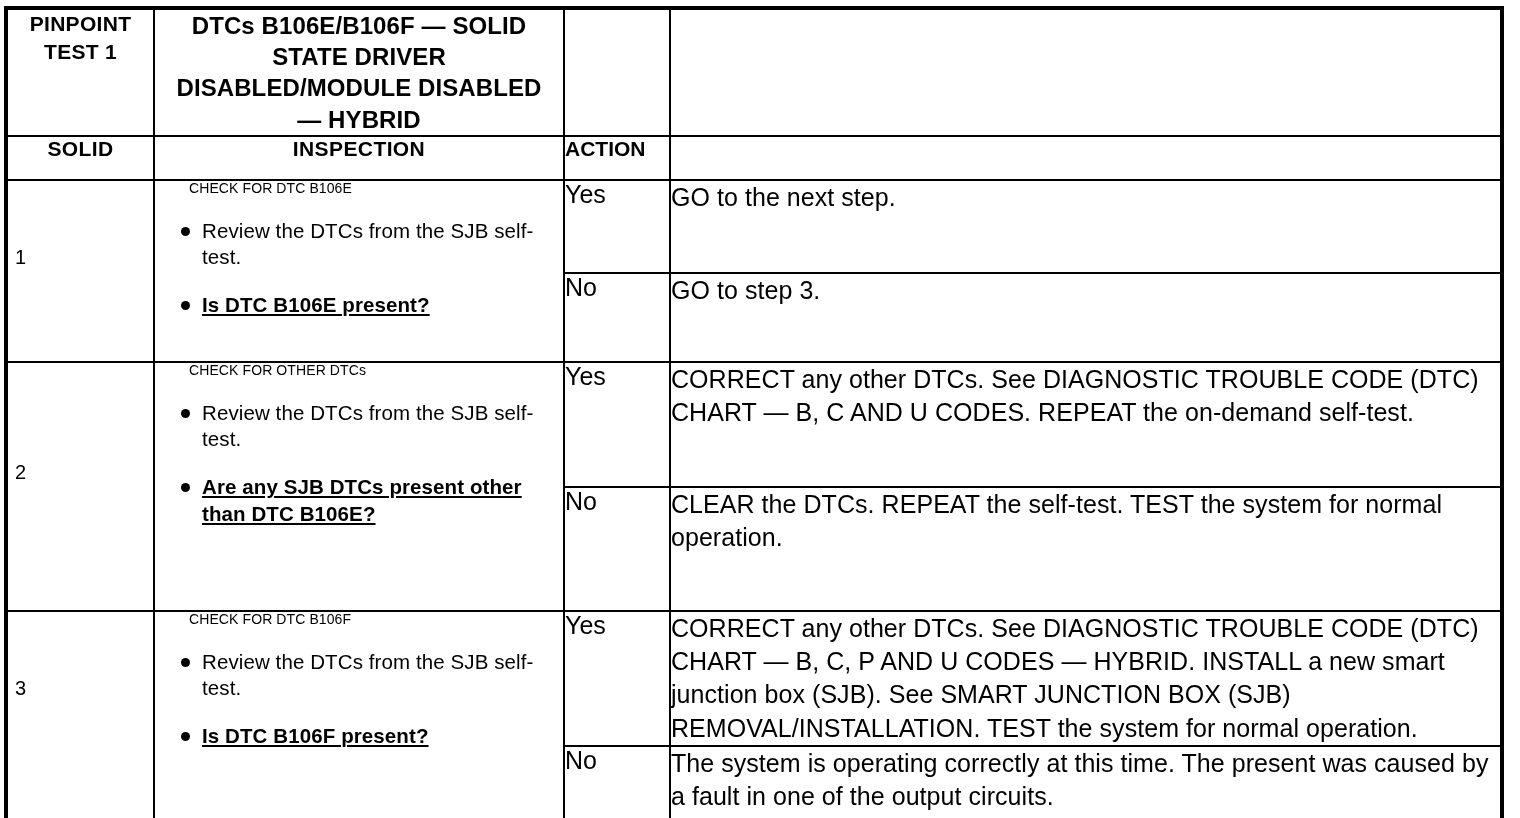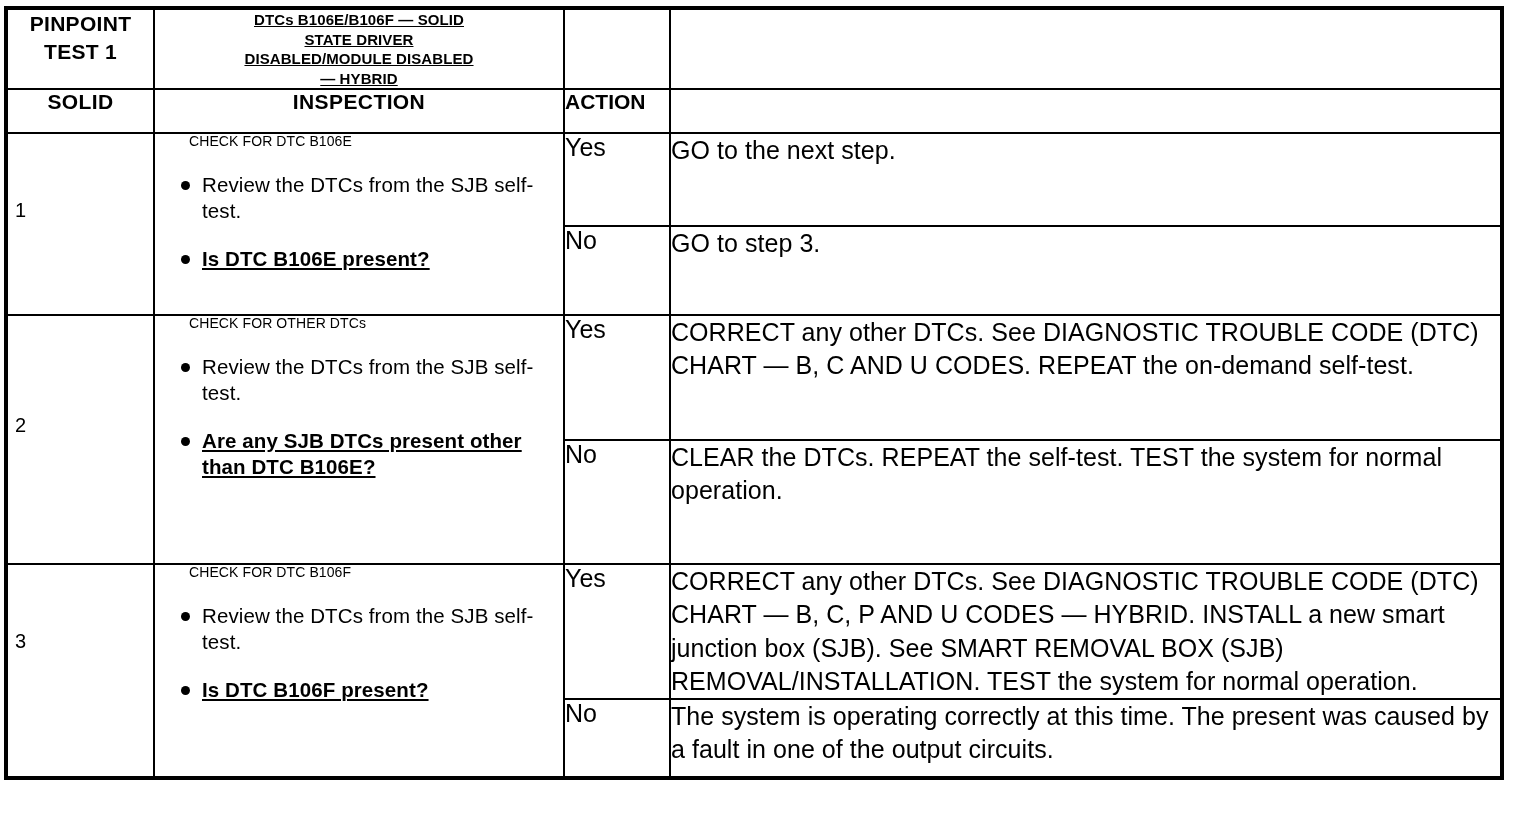--- a/index.html
+++ b/index.html
@@ -54,25 +54,24 @@
     font-weight: bold;
     font-size: 21px;
     line-height: 1.32;
     letter-spacing: 0.3px;
     padding: 4px 2px;
   }
   .hdr-title {
     text-align: center;
     vertical-align: middle;
     font-weight: bold;
-    font-size: 15px;
+    font-size: 24px;
     line-height: 1.30;
     letter-spacing: 0.1px;
     padding: 6px 8px;
-    text-decoration: underline;
   }
   .hdr-blank { background: #fff; }
 
   
   .collabel {
     text-align: center;
     vertical-align: middle;
     font-weight: bold;
     font-size: 21px;
     letter-spacing: 0.4px;
@@ -262,21 +261,21 @@
             <li class="bold">
               <span class="dot"></span>
               <span>Is DTC B106F present?</span>
             </li>
           </ul>
         </td>
         <td class="act-cell" style="height:130px">Yes</td>
         <td class="res-cell">
           <span class="line">CORRECT any other DTCs. See DIAGNOSTIC TROUBLE CODE (DTC)</span>
           <span class="line">CHART — B, C, P AND U CODES — HYBRID. INSTALL a new smart</span>
-          <span class="line">junction box (SJB). See SMART REMOVAL BOX (SJB)</span>
+          <span class="line">junction box (SJB). See SMART JUNCTION BOX (SJB)</span>
           <span class="line">REMOVAL/INSTALLATION. TEST the system for normal operation.</span>
         </td>
       </tr>
       <tr>
         <td class="act-cell" style="height:76px">No</td>
         <td class="res-cell">
           <span class="line">The system is operating correctly at this time. The present was caused by</span>
           <span class="line">a fault in one of the output circuits.</span>
         </td>
       </tr>

